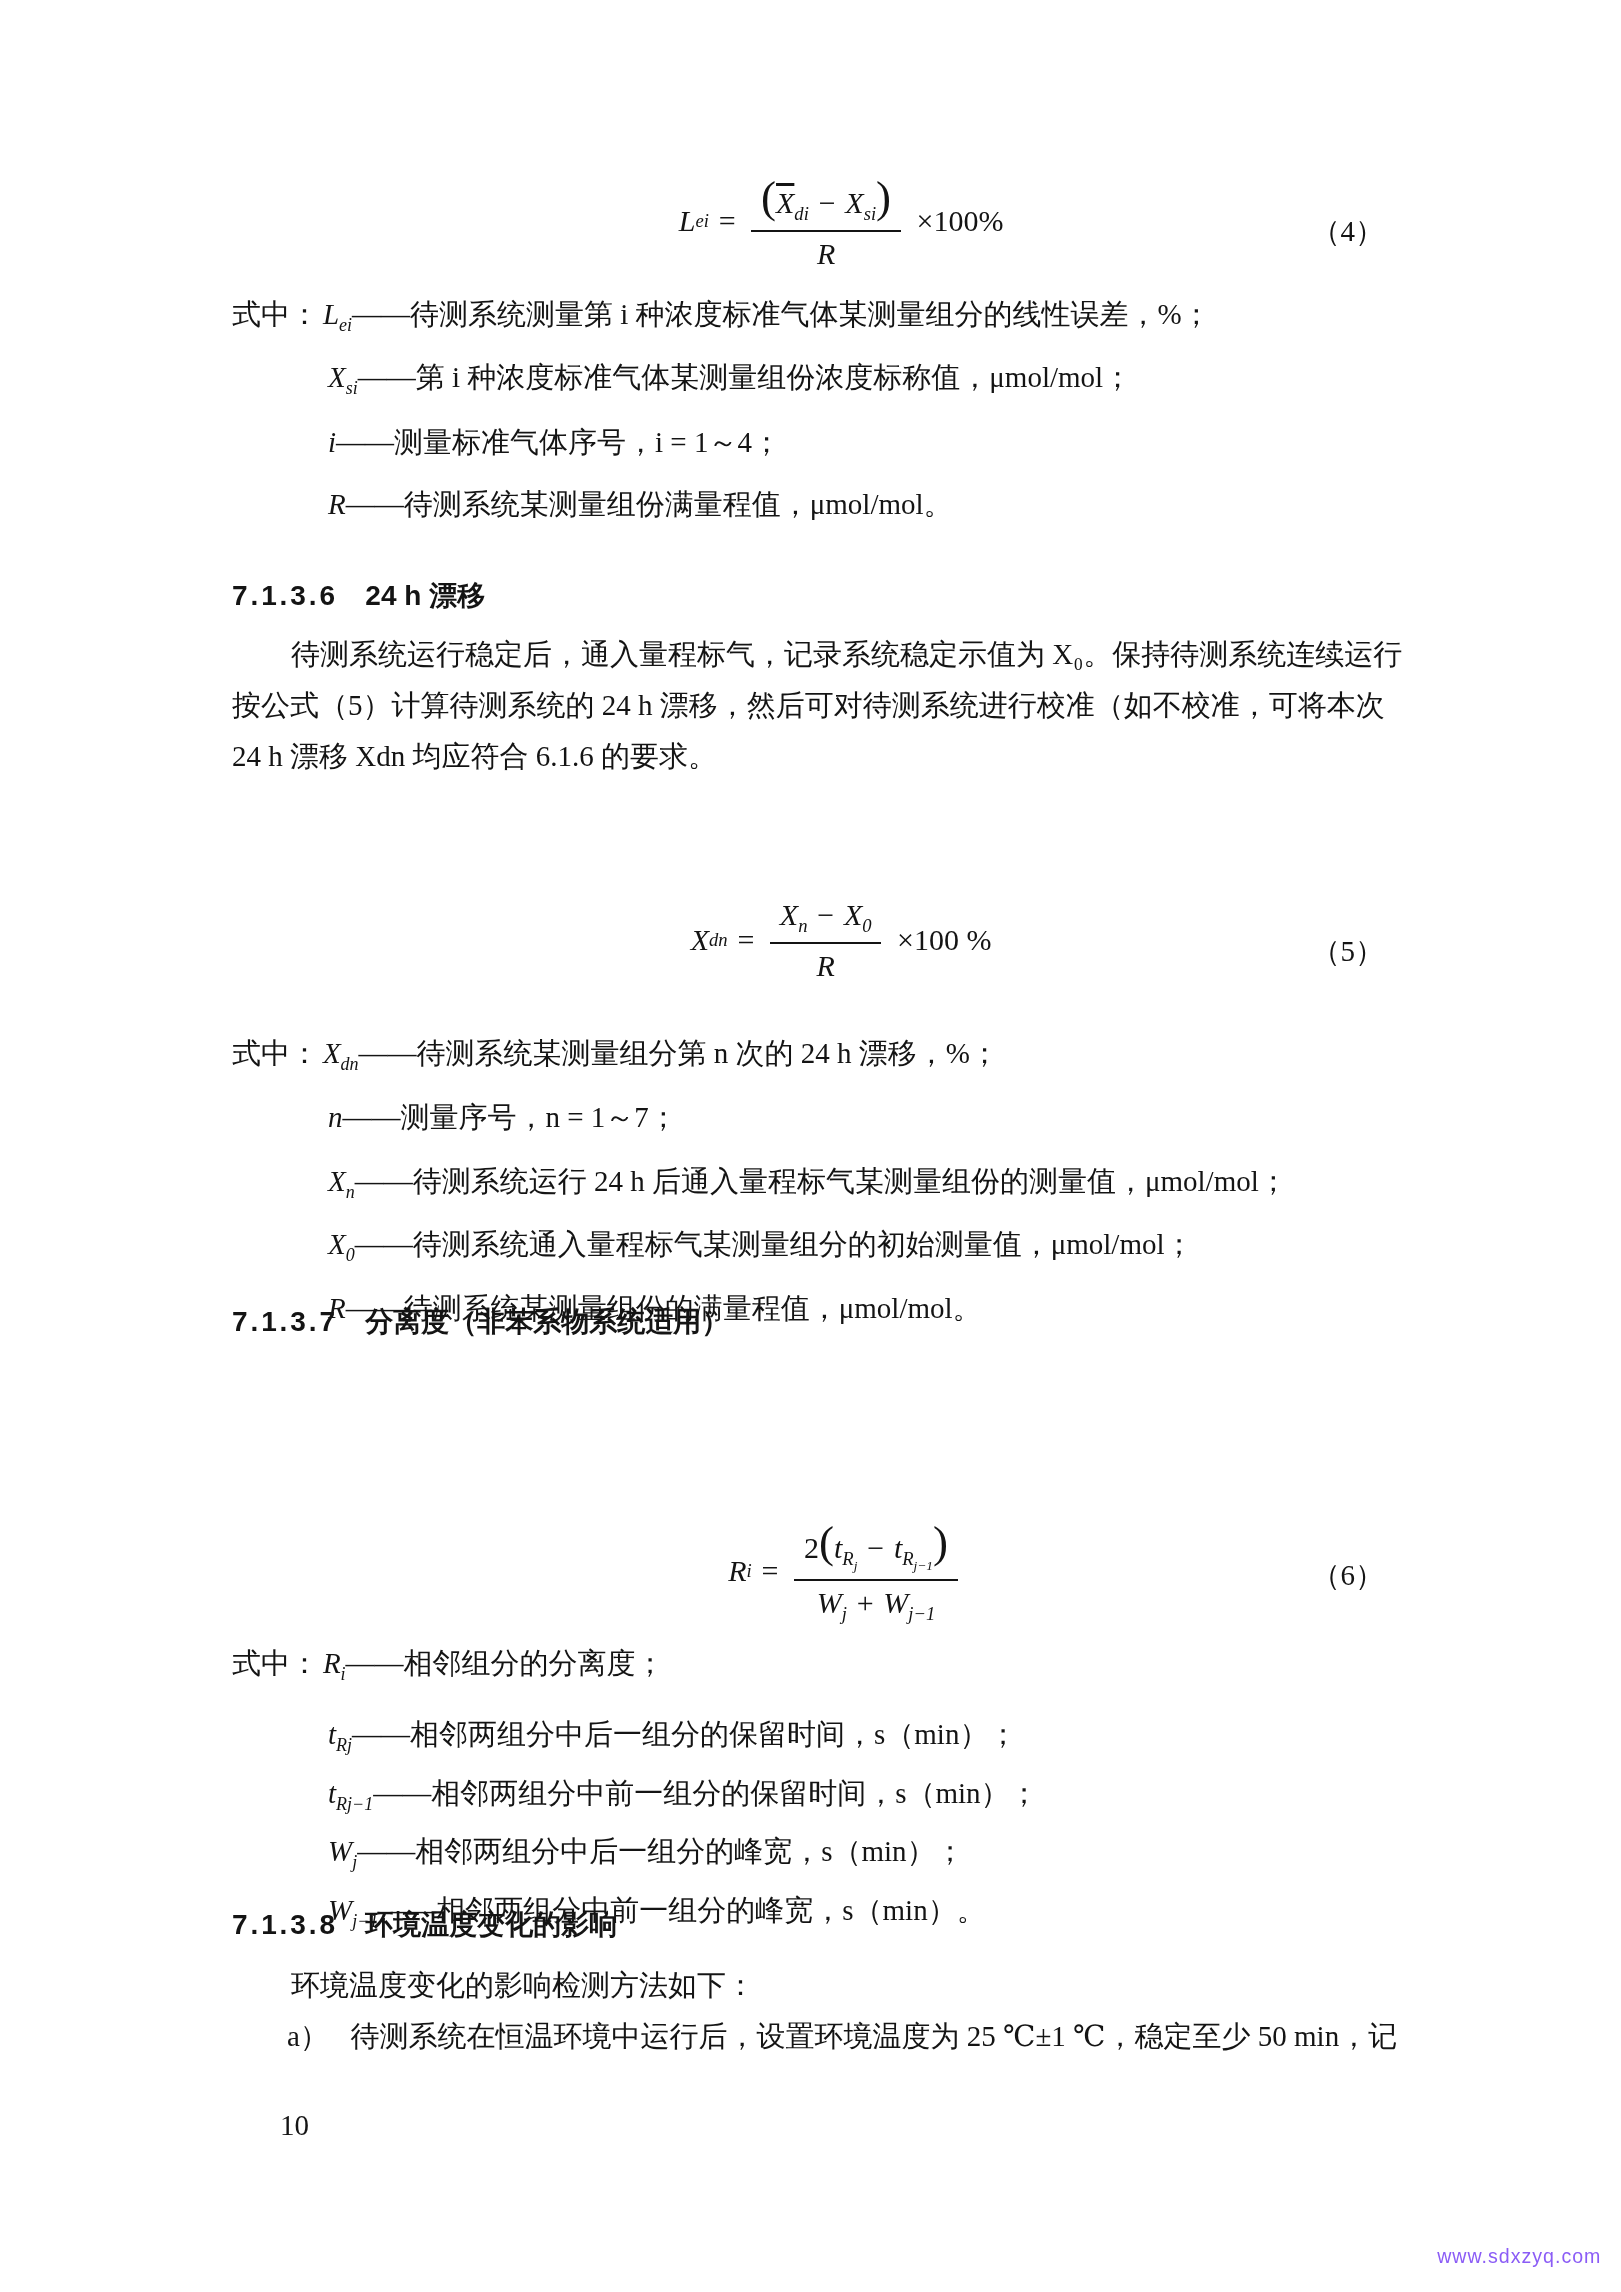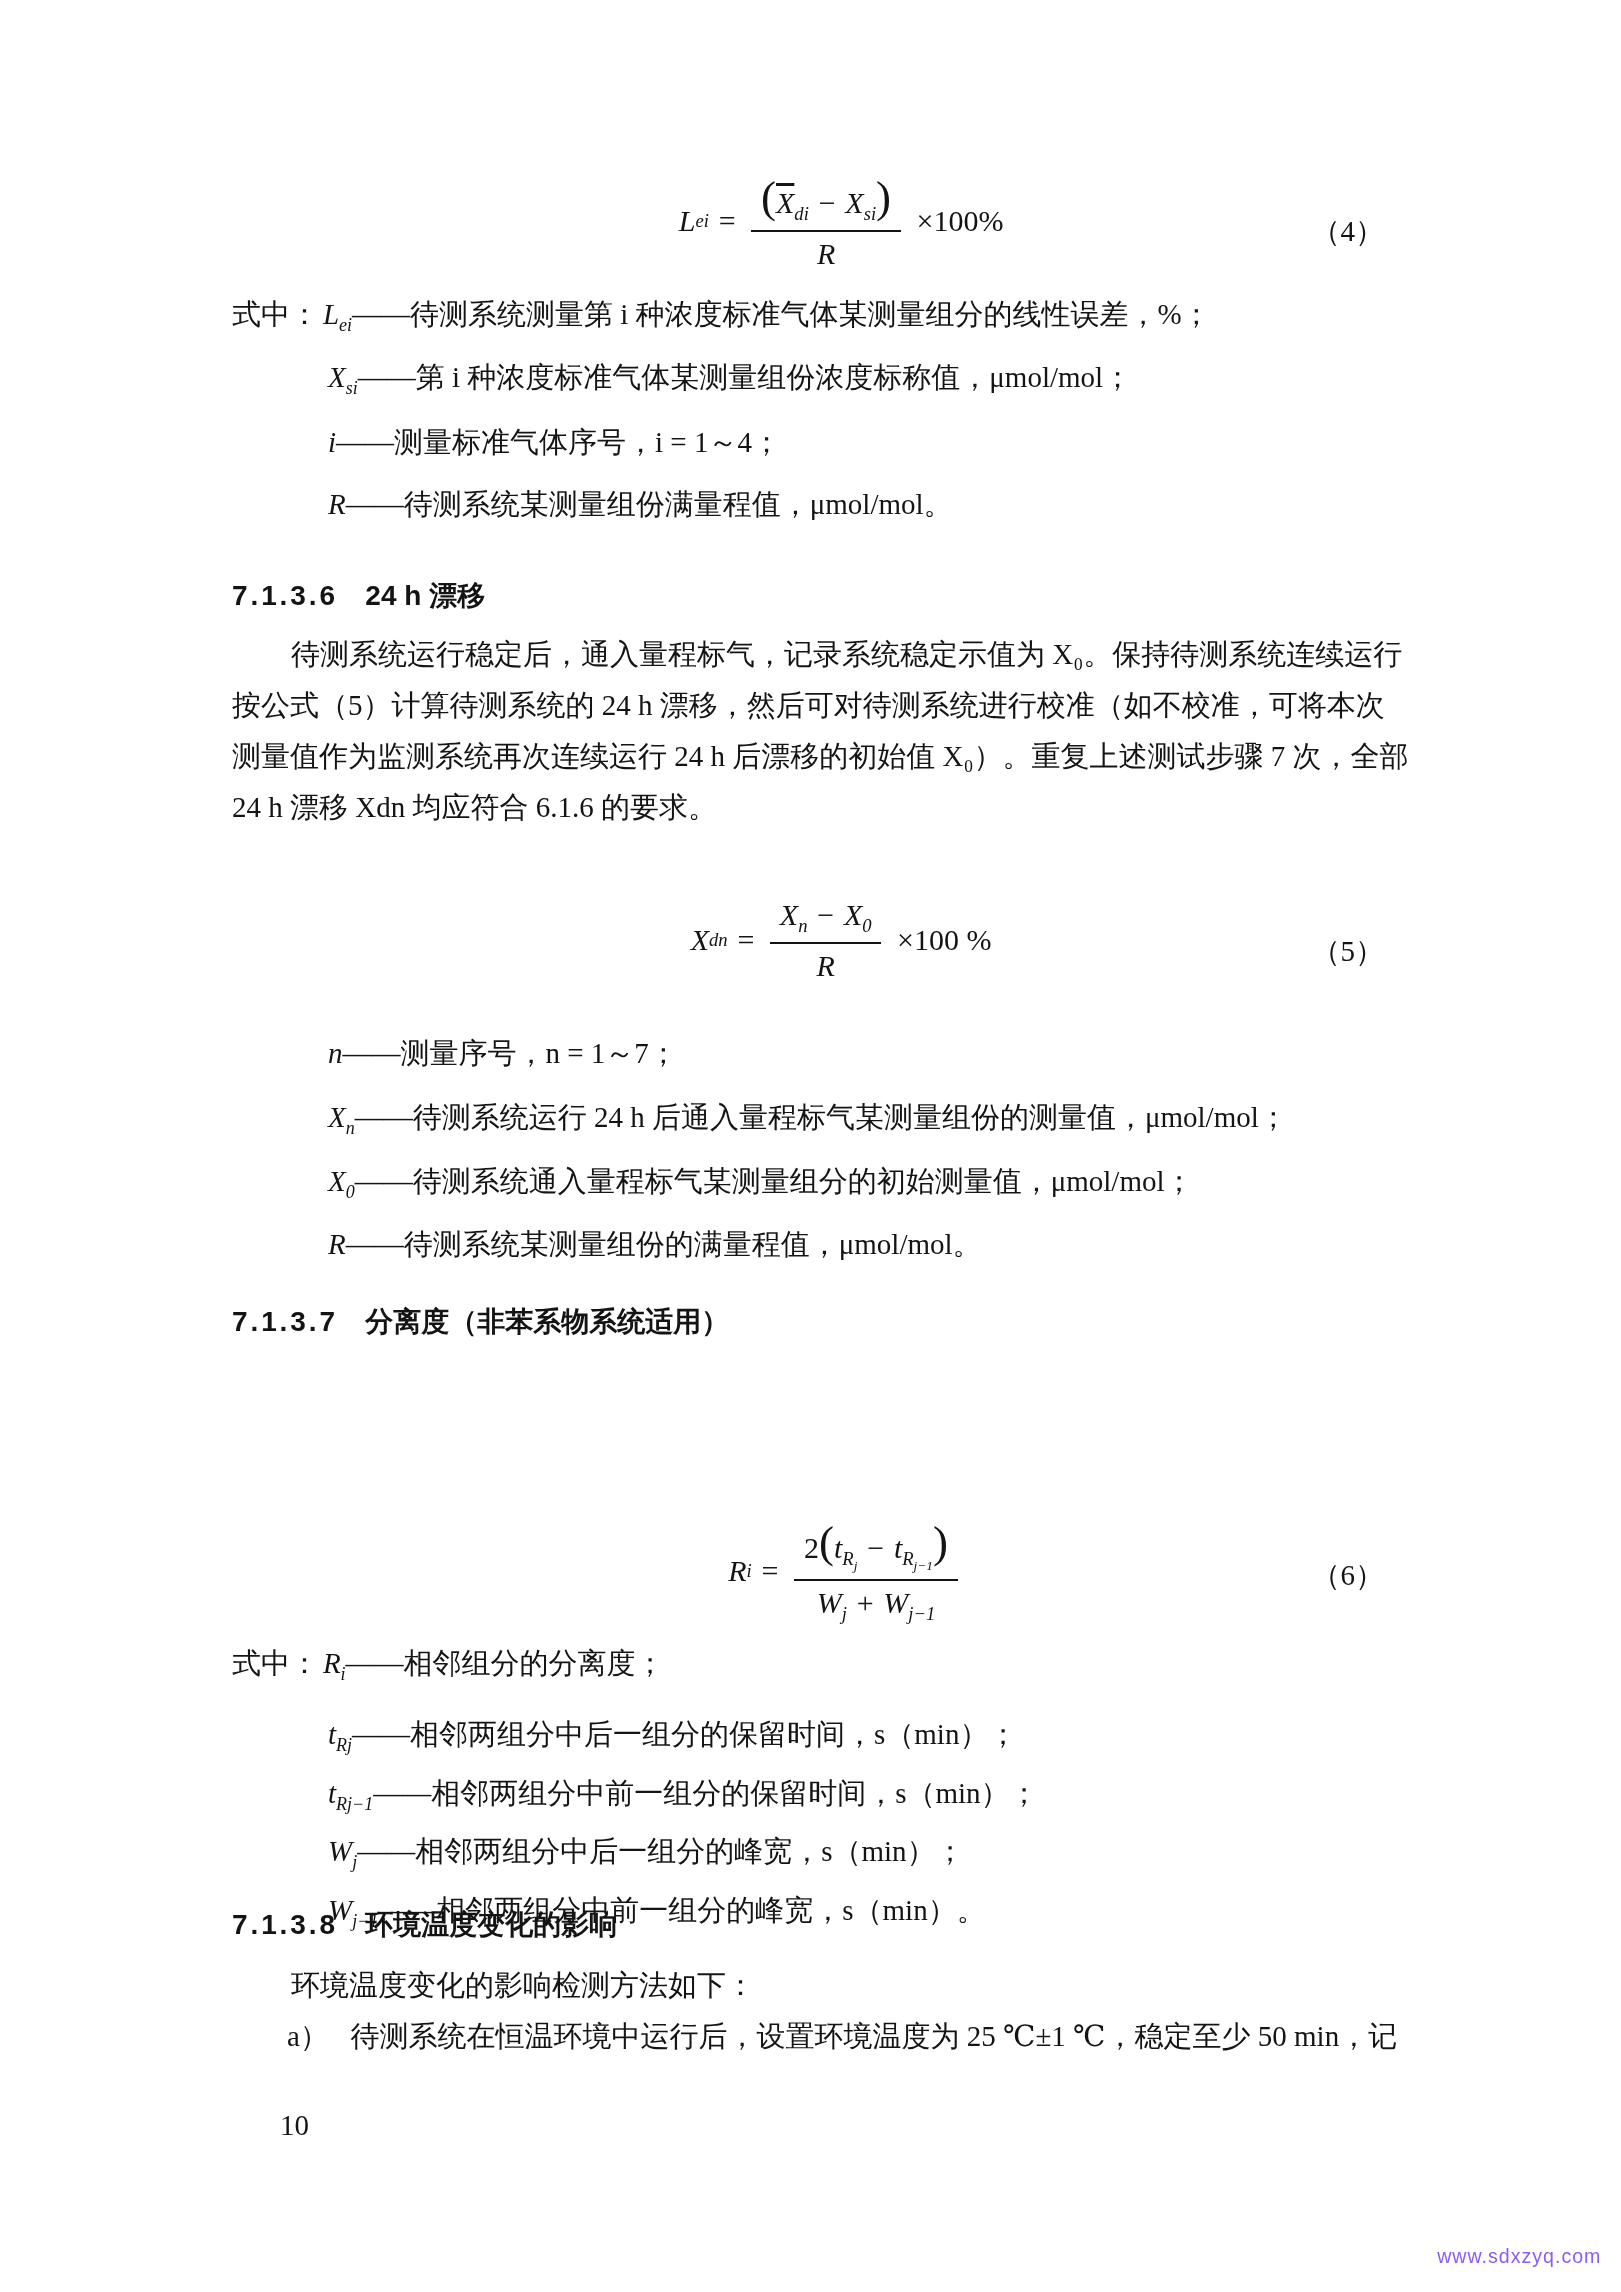--- a/index.html
+++ b/index.html
@@ -88,41 +88,43 @@
     </div>
   </div>
 
   <div class="abs heading" style="top:578px;">
     <span class="hnum">7.1.3.6</span><span>24 h 漂移</span>
   </div>
 
   <div class="abs para" style="top:629px;">
     <div class="line indent">待测系统运行稳定后，通入量程标气，记录系统稳定示值为 X₀。保持待测系统连续运行</div>
     <div class="line">按公式（5）计算待测系统的 24 h 漂移，然后可对待测系统进行校准（如不校准，可将本次</div>
-    <div class="line">测量值作为监测系统再次连续运行 24 h 后漂移的初始值 X₀）。重复上述测试步骤 7 次，全部</div>
     <div class="line">24 h 漂移 Xdn 均应符合 6.1.6 的要求。</div>
   </div>
 
   <div class="fblock" style="top:898px;height:108px;">
     <div class="formula">
       <span class="var">X</span>
         <sub class="fsub">dn</sub>
       <span class="op">=</span>
       <span class="frac">
         <span class="num">
           <span class="var">X</span><sub class="fsub">n</sub><span class="op">−</span><span class="var">X</span><sub class="fsub">0</sub>
         </span>
         <span class="den var">R</span>
       </span>
       <span class="op">×100 %</span>
     </div>
     <span class="ftag">（5）</span>
   </div>
 
   <div class="abs" style="top:1027px;">
+    <div class="defrow" style="line-height:53px;">
+      <span class="wlabel">式中：</span><span class="sym"><span>X</span><sub>dn</sub></span><span>——</span><span>待测系统某测量组分第 n 次的 24 h 漂移，%；</span>
+    </div>
     <div class="defrow cont" style="line-height:53px;">
       <span class="sym"><span>n</span><sub></sub></span><span>——</span><span>测量序号，n = 1～7；</span>
     </div>
     <div class="defrow cont" style="line-height:53px;">
       <span class="sym"><span>X</span><sub>n</sub></span><span>——</span><span>待测系统运行 24 h 后通入量程标气某测量组份的测量值，μmol/mol；</span>
     </div>
     <div class="defrow cont" style="line-height:53px;">
       <span class="sym"><span>X</span><sub>0</sub></span><span>——</span><span>待测系统通入量程标气某测量组分的初始测量值，μmol/mol；</span>
     </div>
     <div class="defrow cont" style="line-height:53px;">

